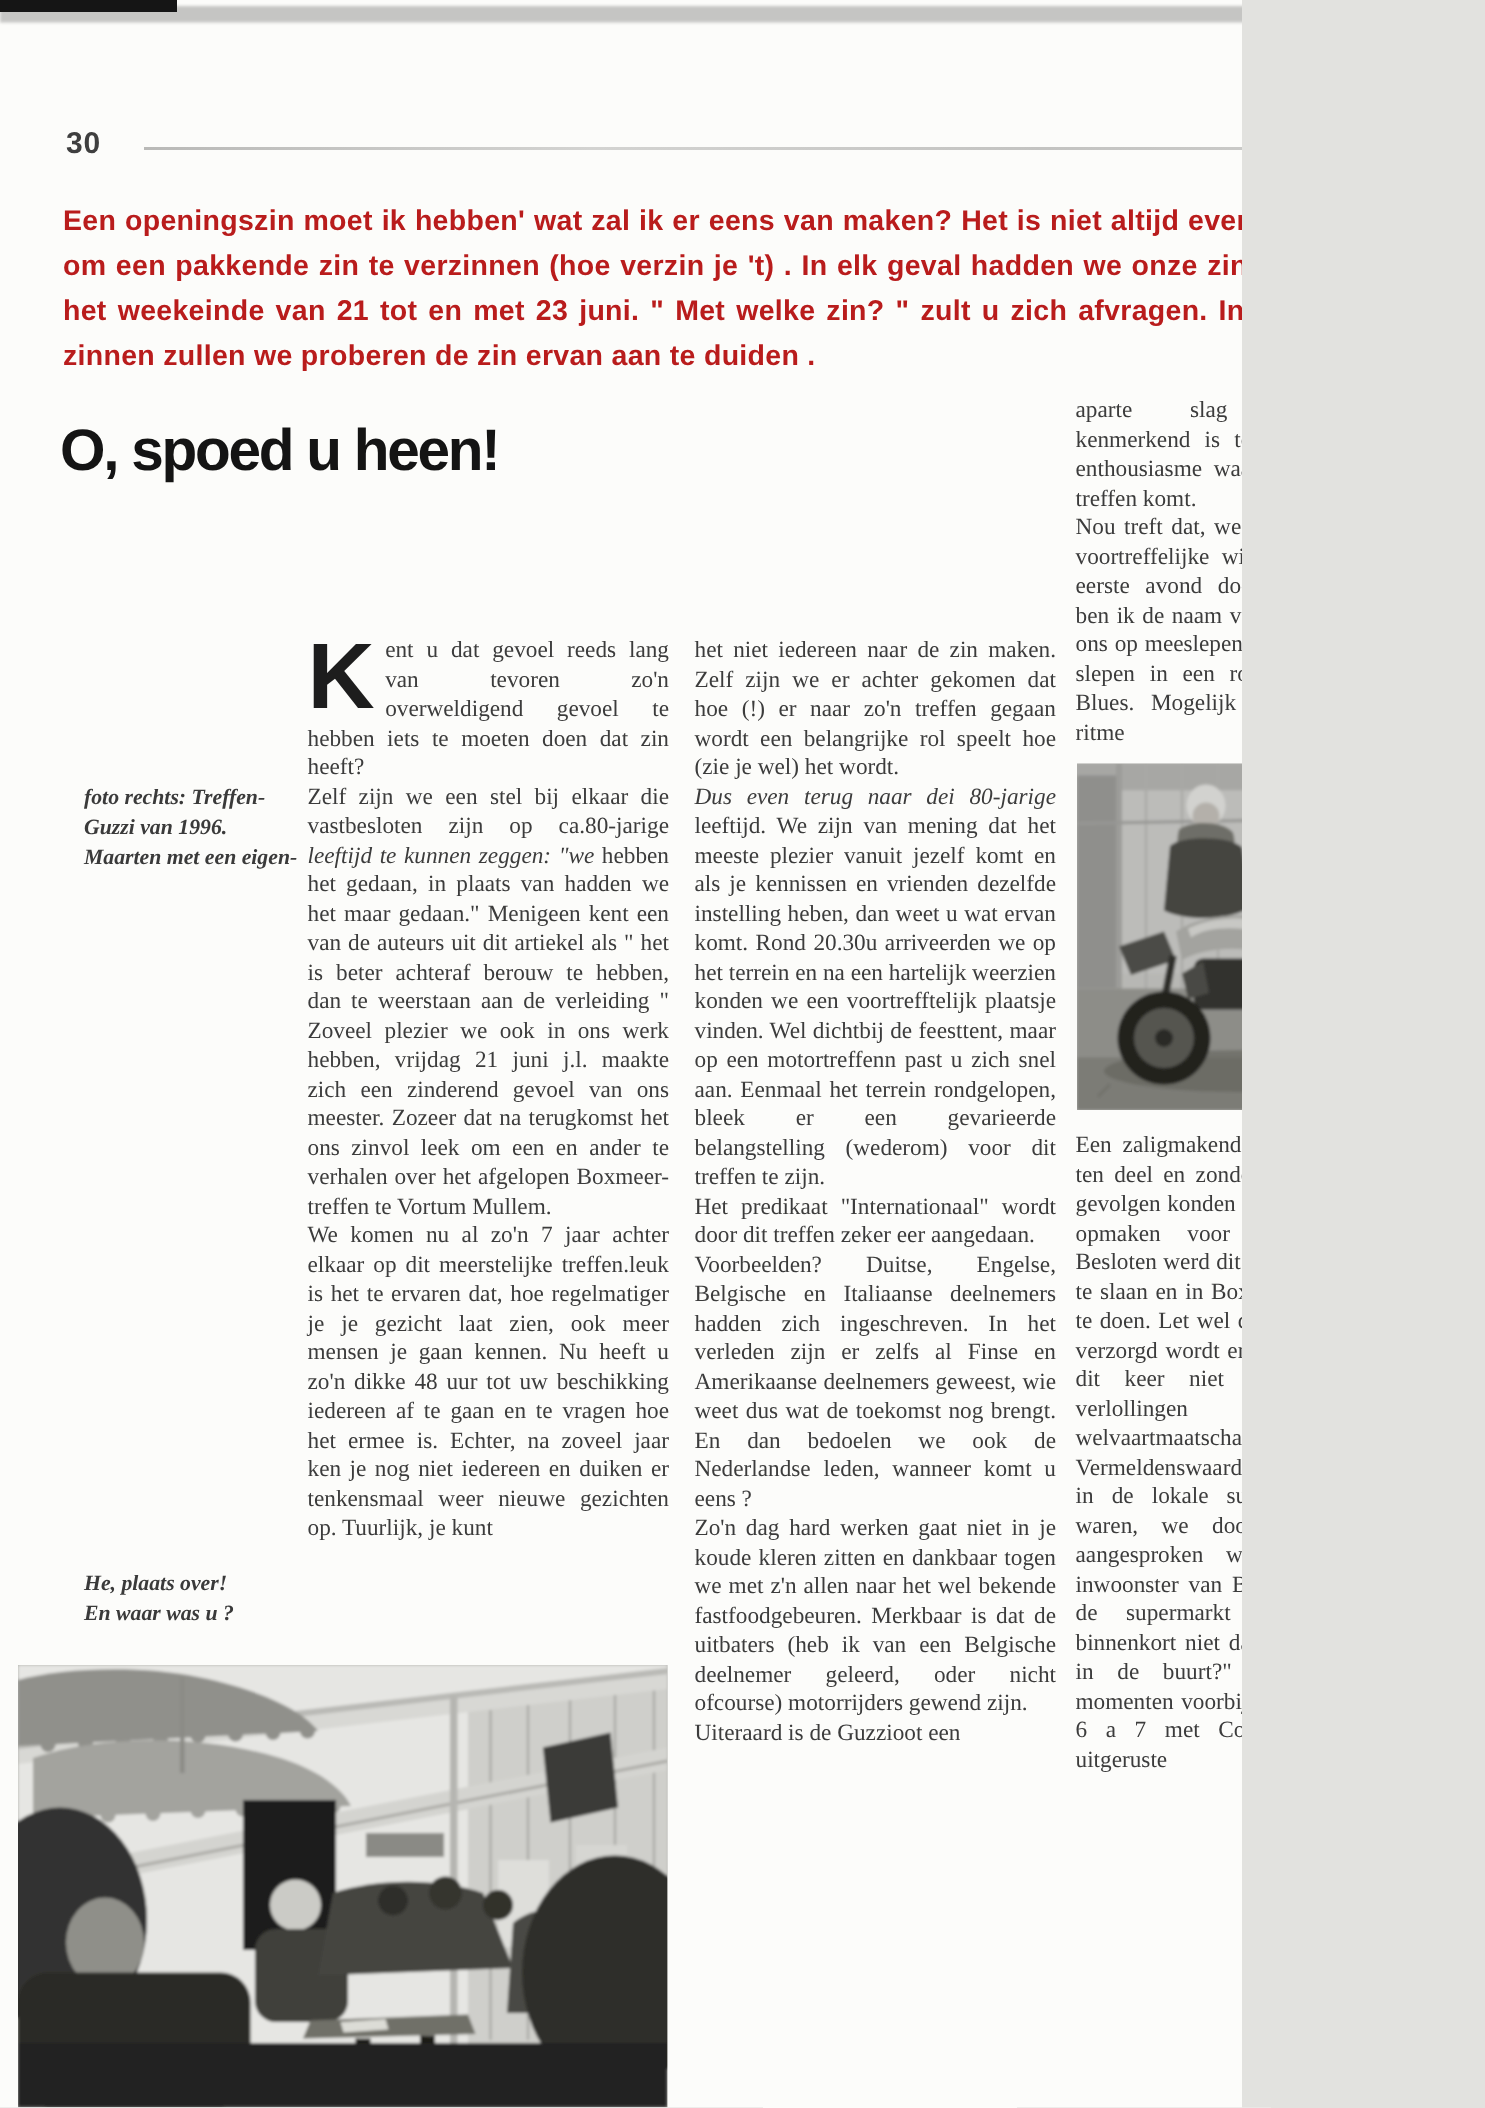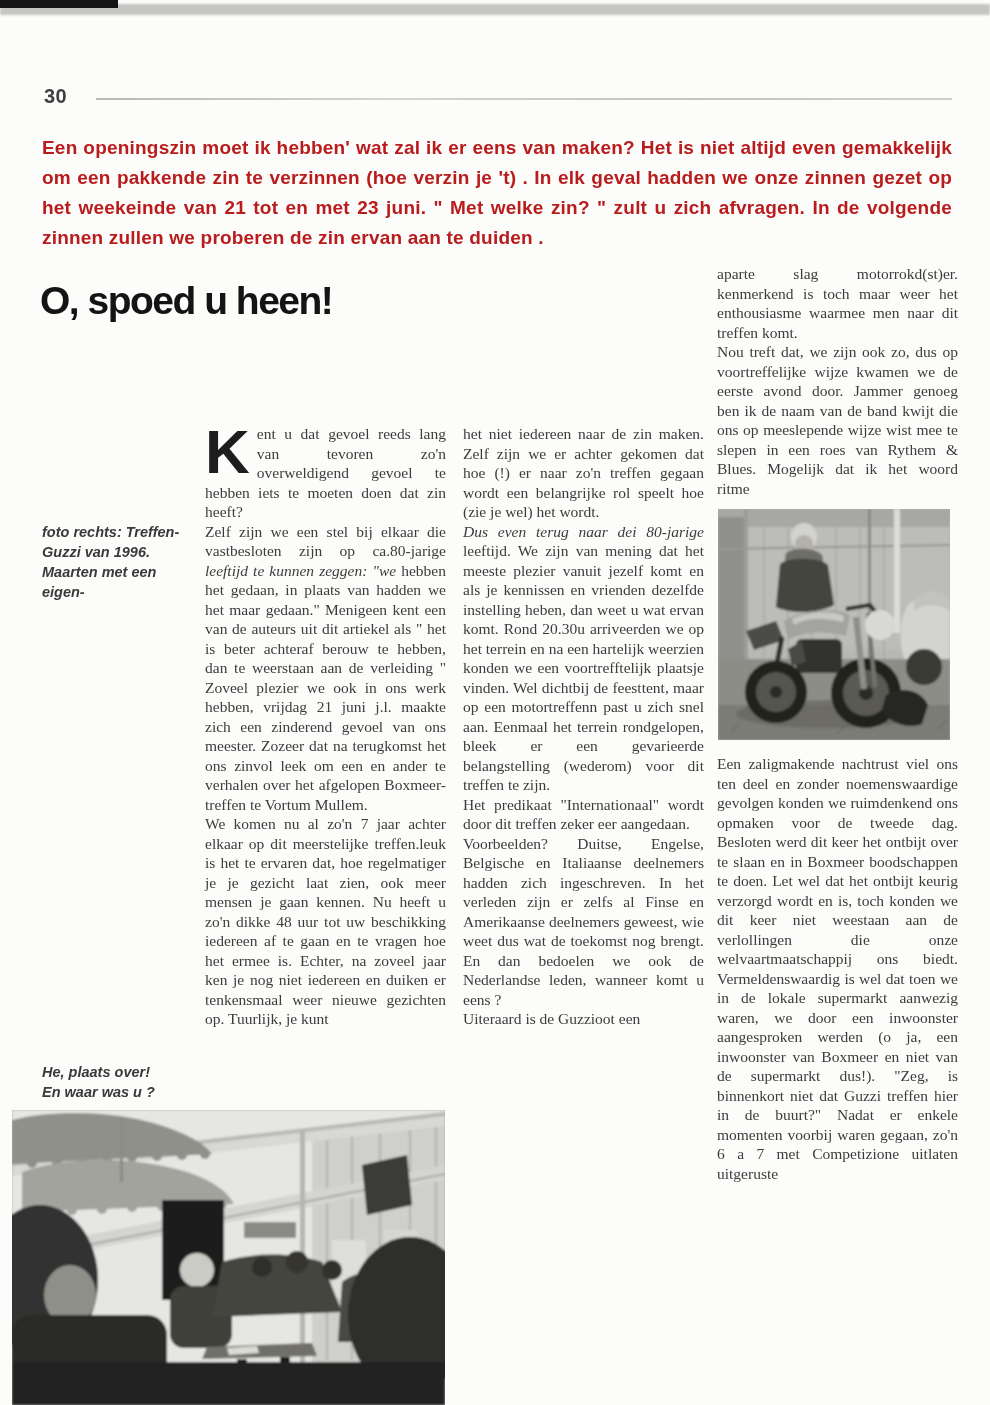--- a/index.html
+++ b/index.html
@@ -1,39 +1,39 @@
 <!DOCTYPE html>
 <html lang="nl"><head>
 <meta charset="utf-8">
 <style>
   html,body{margin:0;padding:0;background:#e2e2df;}
-  .page{position:relative;width:990px;height:1405px;background:#fcfcfa;overflow:hidden;
+  .page{position:relative;width:828px;height:1405px;background:#fcfcfa;overflow:hidden;
         font-family:"Liberation Serif","DejaVu Serif",serif;}
   
   .top-band{position:absolute;left:0;top:4px;width:990px;height:11px;background:#c5c5c3;filter:blur(1px);}
   .top-black{position:absolute;left:0;top:0;width:118px;height:8px;background:#151515;}
   
   .folio-num{position:absolute;left:44px;top:86px;font-family:"Liberation Sans",sans-serif;
              font-weight:bold;font-size:20px;line-height:1;color:#3f3f3f;letter-spacing:.5px;}
   .folio-rule{position:absolute;left:96px;top:98px;width:856px;height:2px;
               background:linear-gradient(90deg,#b9b9b7,#d3d3d1 35%,#c3c3c1 70%,#cfcfcd);}
   
   .intro{position:absolute;left:42px;top:133px;width:910px;margin:0;
          font-family:"Liberation Sans",sans-serif;font-weight:bold;
          font-size:19px;line-height:30px;color:#b91c1c;text-align:justify;letter-spacing:.2px;}
   
   .headline{position:absolute;left:40px;top:264px;margin:0;
             font-family:"Liberation Sans",sans-serif;font-weight:bold;
             font-size:39px;line-height:74px;letter-spacing:-1.5px;color:#141414;}
   
-  .caption{position:absolute;left:42px;width:158px;
-           font-family:Liberation Sans, sans-serif;font-weight:bold;font-style:italic;
+  .caption{position:absolute;left:56px;width:158px;
+           font-family:Liberation Serif, serif;font-weight:bold;font-style:italic;
            font-size:14.5px;line-height:20px;color:#3a3a3a;}
   .caption1{top:522px;}
-  .caption2{top:1046px;margin-top:16px;}
+  .caption2{top:1046px;}
   
   .col{position:absolute;width:241px;font-size:15.5px;line-height:19.5px;
        color:#3c3c3c;text-align:justify;z-index:1;}
   .col p{margin:0;}
   .col p.gap{margin-top:0;}
   .col1{left:205px;top:424px;}
   .col2{left:463px;top:424px;}
   .col3top{left:717px;top:264px;}
   .col3bot{left:717px;top:754px;}
   .dropcap{float:left;font-family:"Liberation Sans",sans-serif;font-weight:bold;
@@ -77,20 +77,21 @@
     <p><span class="dropcap">K</span><span>ent u dat gevoel reeds lang van tevoren zo'n overweldigend gevoel te hebben iets te moeten doen dat zin heeft?</span></p>
     <p><span>Zelf zijn we een stel bij elkaar die vastbesloten zijn op ca.80-jarige </span><span class="it">leeftijd te kunnen zeggen: "we</span><span> hebben het gedaan, in plaats van hadden we het maar gedaan." Menigeen kent een van de auteurs uit dit artiekel als " het is beter achteraf berouw te hebben, dan te weerstaan aan de verleiding " Zoveel plezier we ook in ons werk hebben, vrijdag 21 juni j.l. maakte zich een zinderend gevoel van ons meester. Zozeer dat na terugkomst het ons zinvol leek om een en ander te verhalen over het afgelopen Boxmeer-treffen te Vortum Mullem.</span></p>
     <p class="gap">We komen nu al zo'n 7 jaar achter elkaar op dit meerstelijke treffen.leuk is het te ervaren dat, hoe regelmatiger je je gezicht laat zien, ook meer mensen je gaan kennen. Nu heeft u zo'n dikke 48 uur tot uw beschikking iedereen af te gaan en te vragen hoe het ermee is. Echter, na zoveel jaar ken je nog niet iedereen en duiken er tenkensmaal weer nieuwe gezichten op. Tuurlijk, je kunt</p>
   </div>
 
   <div class="col col2">
     <p>het niet iedereen naar de zin maken. Zelf zijn we er achter gekomen dat hoe (!) er naar zo'n treffen gegaan wordt een belangrijke rol speelt hoe (zie je wel) het wordt.</p>
     <p class="gap"><span class="it">Dus even terug naar dei 80-jarige</span><span> leeftijd. We zijn van mening dat het meeste plezier vanuit jezelf komt en als je kennissen en vrienden dezelfde instelling heben, dan weet u wat ervan komt. Rond 20.30u arriveerden we op het terrein en na een hartelijk weerzien konden we een voortrefftelijk plaatsje vinden. Wel dichtbij de feesttent, maar op een motortreffenn past u zich snel aan. Eenmaal het terrein rondgelopen, bleek er een gevarieerde belangstelling (wederom) voor dit treffen te zijn.</span></p>
     <p class="gap">Het predikaat "Internationaal" wordt door dit treffen zeker eer aangedaan.</p>
     <p>Voorbeelden? Duitse, Engelse, Belgische en Italiaanse deelnemers hadden zich ingeschreven. In het verleden zijn er zelfs al Finse en Amerikaanse deelnemers geweest, wie weet dus wat de toekomst nog brengt. En dan bedoelen we ook de Nederlandse leden, wanneer komt u eens ?</p>
+    <p class="gap">Zo'n dag hard werken gaat niet in je koude kleren zitten en dankbaar togen we met z'n allen naar het wel bekende fastfoodgebeuren. Merkbaar is dat de uitbaters (heb ik van een Belgische deelnemer geleerd, oder nicht ofcourse) motorrijders gewend zijn.</p>
     <p>Uiteraard is de Guzzioot een</p>
   </div>
 
   <div class="col col3top">
     <p>aparte slag motorrokd(st)er. kenmerkend is toch maar weer het enthousiasme waarmee men naar dit treffen komt.</p>
     <p>Nou treft dat, we zijn ook zo, dus op voortreffelijke wijze kwamen we de eerste avond door. Jammer genoeg ben ik de naam van de band kwijt die ons op meeslepende wijze wist mee te slepen in een roes van Rythem &amp; Blues. Mogelijk dat ik het woord ritme</p>
   </div>
 
   <div class="col col3bot">
     <p class="gap">Een zaligmakende nachtrust viel ons ten deel en zonder noemenswaardige gevolgen konden we ruimdenkend ons opmaken voor de tweede dag. Besloten werd dit keer het ontbijt over te slaan en in Boxmeer boodschappen te doen. Let wel dat het ontbijt keurig verzorgd wordt en is, toch konden we dit keer niet weestaan aan de verlollingen die onze welvaartmaatschappij ons biedt. Vermeldenswaardig is wel dat toen we in de lokale supermarkt aanwezig waren, we door een inwoonster aangesproken werden (o ja, een inwoonster van Boxmeer en niet van de supermarkt dus!). "Zeg, is binnenkort niet dat Guzzi treffen hier in de buurt?" Nadat er enkele momenten voorbij waren gegaan, zo'n 6 a 7 met Competizione uitlaten uitgeruste</p>

